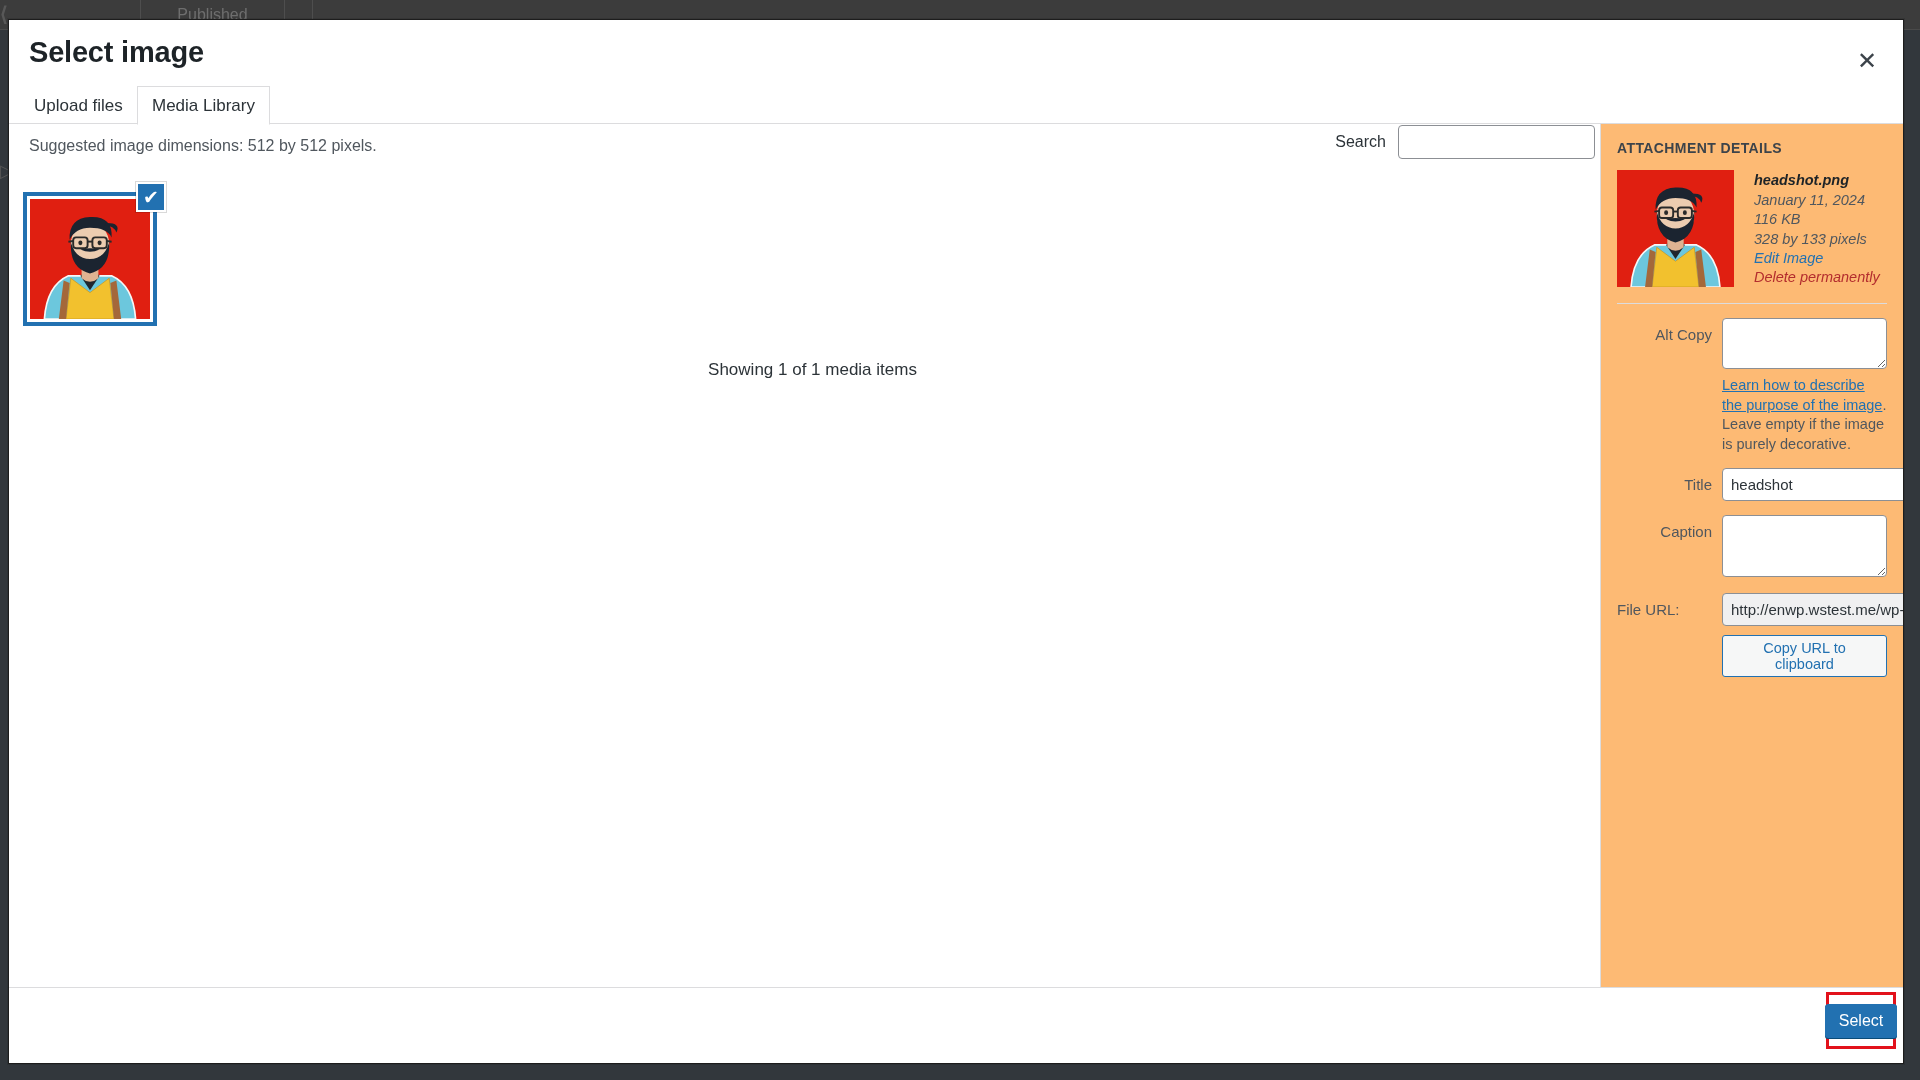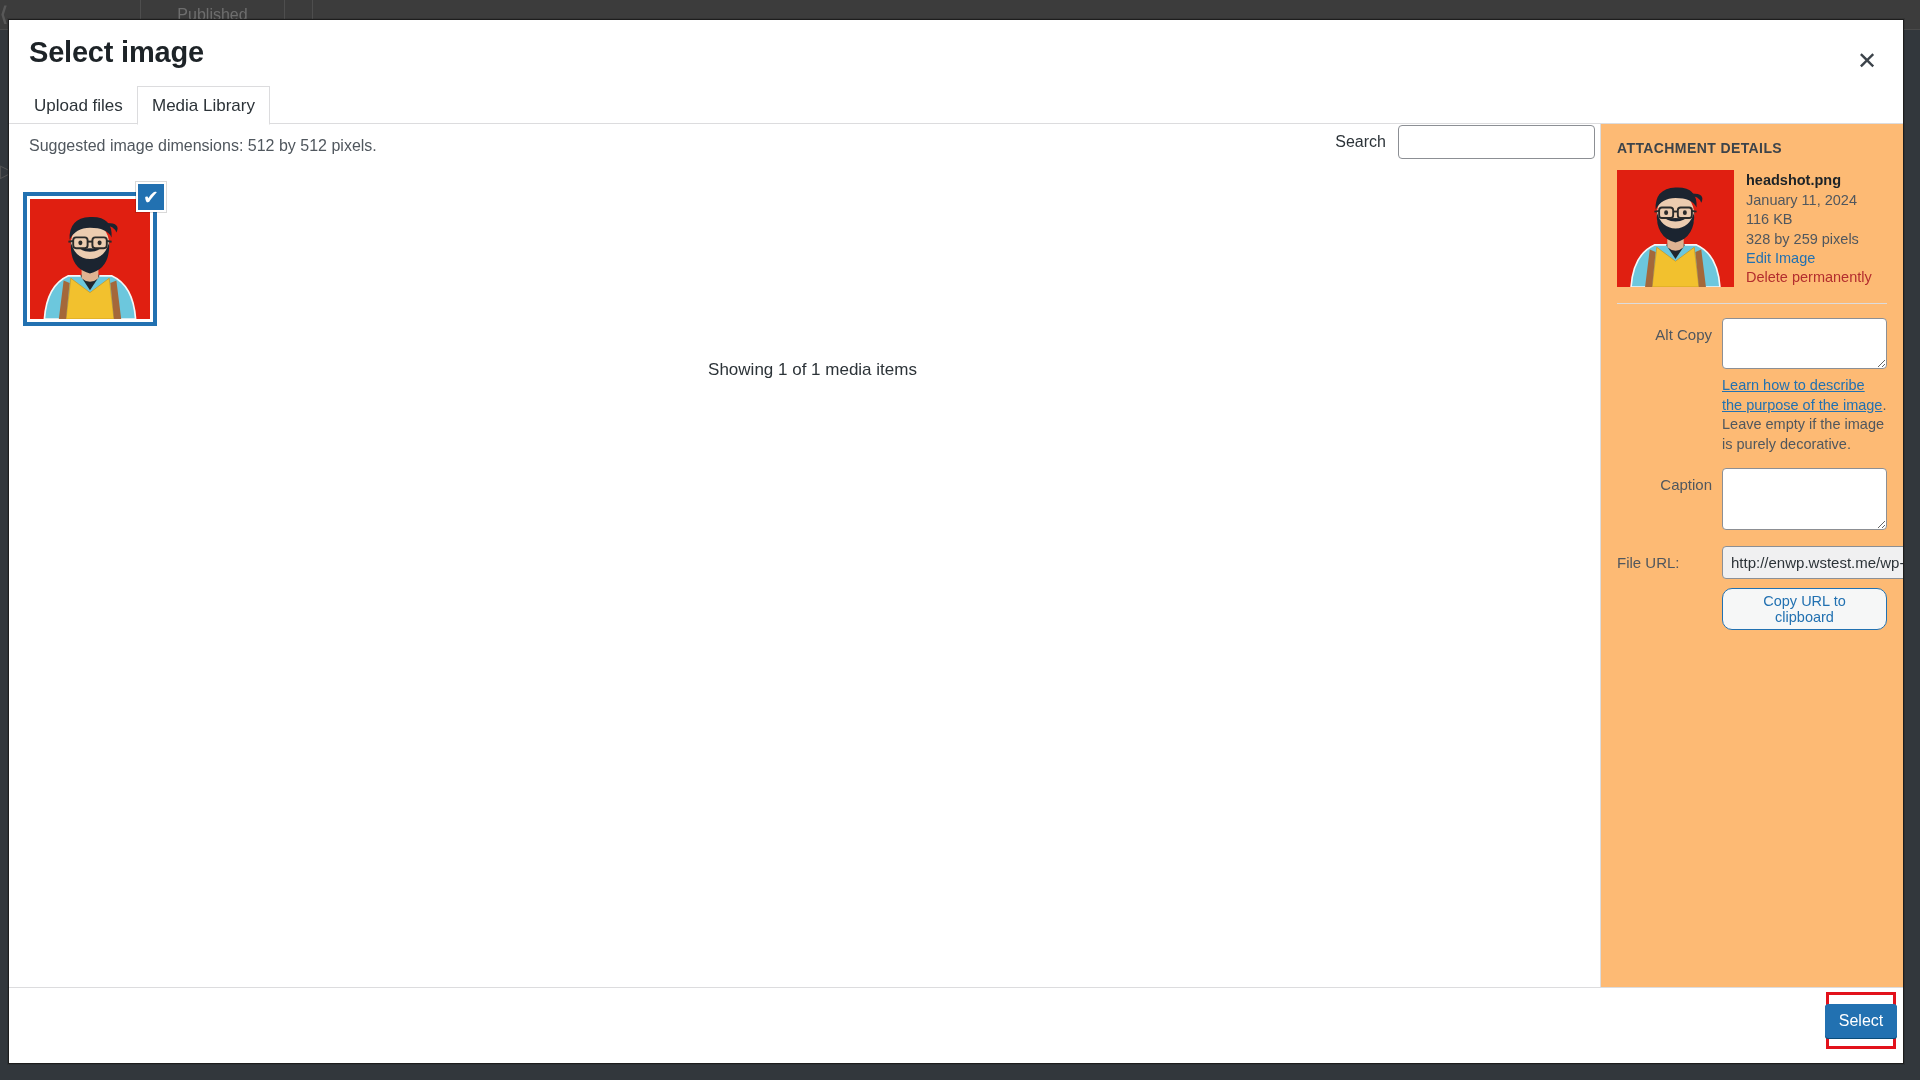--- a/index.html
+++ b/index.html
@@ -157,21 +157,21 @@
     background: #fdba74;
     border-left: 1px solid #dcdcde;
     padding: 16px 16px 0 16px;
     overflow: hidden;
   }
   #details-heading {
     font-size: 14px; font-weight: bold; color: #3c434a;
     letter-spacing: .4px; text-transform: uppercase;
     margin-bottom: 14px;
   }
-  #details-top { display: flex; gap: 12px; }
+  #details-top { display: flex; gap: 20px; font-style: italic; }
   #details-thumb {
     width: 117px; height: 117px; flex: 0 0 117px;
     overflow: hidden; position: relative;
   }
   #details-meta {
     font-size: 14.5px; color: #50575e; line-height: 1.28; padding-top: 1px;
   }
   #meta-filename { font-weight: bold; color: #1d2327; margin-bottom: 1px; }
   #meta-date, #meta-size, #meta-dims { margin-bottom: 1px; }
   .link { color: #2271b1; cursor: pointer; text-decoration: none; }
@@ -217,21 +217,21 @@
   }
   #fileurl-input {
     flex: 1 1 auto; height: 33px;
     border: 1px solid #8c8f94; border-radius: 4px;
     background: #f0f0f1; color: #2c3338;
     font-size: 15px; padding: 0 8px;
     font-family: "Liberation Sans", sans-serif;
   }
   #copy-url-btn {
     margin-left: 105px; margin-top: 9px;
-    background: #f6f7f7; border: 1px solid #2271b1; border-radius: 10px;
+    background: #f6f7f7; border: 1px solid #2271b1; border-radius: 3px;
     color: #2271b1; font-size: 14.5px;
     padding: 4px 9px; cursor: pointer;
     font-family: "Liberation Sans", sans-serif;
   }
 
   
   #footer {
     position: absolute; left: 0; right: 0; bottom: 0; height: 76px;
     background: #fff; border-top: 1px solid #dcdcde; padding-left: 48px;
   }
@@ -358,38 +358,42 @@
               <line x1="64" y1="35" x2="68" y2="35.6"></line>
             </g>
             <ellipse cx="42" cy="36.5" rx="1.7" ry="2" fill="#2a2a2a"></ellipse>
             <ellipse cx="58" cy="36.5" rx="1.7" ry="2" fill="#2a2a2a"></ellipse>
           </svg>
         </div>
         <div id="details-meta">
           <div id="meta-filename">headshot.png</div>
           <div id="meta-date">January 11, 2024</div>
           <div id="meta-size">116 KB</div>
-          <div id="meta-dims">328 by 259 pixels</div>
+          <div id="meta-dims">328 by 133 pixels</div>
           <div class="link">Edit Image</div>
           <div class="link-del">Delete permanently</div>
         </div>
       </div>
 
       <div id="details-divider"></div>
 
       
       <div class="field-row">
         <div class="field-label">Alt Copy</div>
         <textarea id="alt-text" class="field-input" style=""></textarea>
       </div>
       <div id="alt-help">
         <a href="#">Learn how to describe the purpose of the image</a><span>. Leave empty if the image is purely decorative.</span>
       </div>
 
       
+      <div class="field-row">
+        <div class="field-label">Title</div>
+        <input id="title-input" class="field-input" type="text" value="headshot" style="">
+      </div>
 
       
       <div class="field-row">
         <div class="field-label">Caption</div>
         <textarea id="caption" class="field-input" style=""></textarea>
       </div>
 
       
 
       

